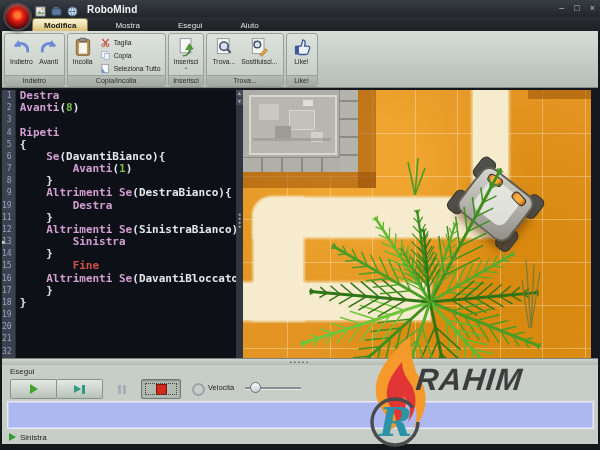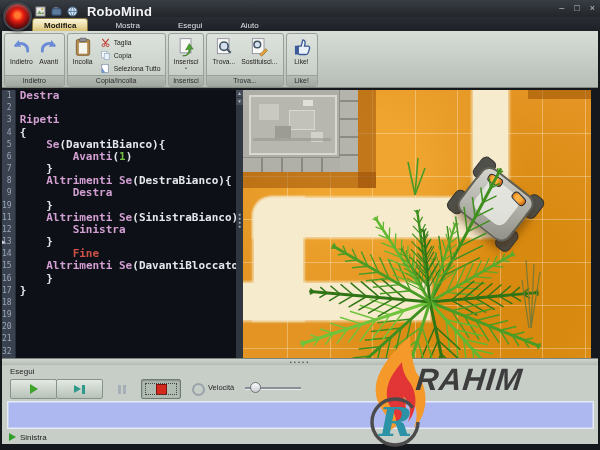--- a/index.html
+++ b/index.html
@@ -7,21 +7,21 @@
   #win{position:absolute;left:0;top:0;width:600px;height:450px;background:#15181d;}
   .abs{position:absolute;}
 
   
   #titlebar{left:0;top:0;width:600px;height:17px;background:linear-gradient(#383d44,#22252a);}
   #logo{left:3px;top:2px;width:25px;height:25px;border-radius:50%;z-index:30;
     background:radial-gradient(circle at 50% 45%, #ff7a30 0 14%, #e81d10 32%, #8a0f0f 55%, #3c0606 78%, #240303 100%);
     border:2px solid #43464c;box-shadow:inset 0 2px 3px rgba(255,255,255,.3),0 1px 3px rgba(0,0,0,.6);}
   #qa{left:35px;top:3px;display:flex;gap:5px;}
   .qa-ic{width:11px;height:11px;}
-  #title-text{left:87px;top:4px;font-size:13px;font-weight:bold;color:#f2f3f5;letter-spacing:.2px;}
+  #title-text{left:87px;top:4px;font-size:10px;font-weight:bold;color:#f2f3f5;letter-spacing:.2px;}
   #winctl{right:5px;top:3px;display:flex;gap:10px;color:#c3c7cd;font-size:9px;line-height:10px;}
   #winctl span{cursor:default;}
 
   
   #tabrow{left:0;top:17px;width:600px;height:14px;background:linear-gradient(#2a2d33,#1d2025);
     display:flex;align-items:flex-end;padding-left:32px;box-sizing:border-box;}
   .tab{font-size:8px;color:#dde1e6;padding:2px 11px 1px;margin-right:16px;white-space:nowrap;}
   .tab.active{background:linear-gradient(#fbf4da,#ecdca6 55%,#d9c173);color:#17170f;
     border:1px solid #8a7a40;border-bottom:none;border-radius:3px 3px 0 0;font-weight:bold;}
 
@@ -287,20 +287,21 @@
         <div class="ln">17</div>
         <div class="ln">18</div>
         <div class="ln">19</div>
         <div class="ln">20</div>
         <div class="ln">21</div>
         <div class="ln">32</div>
         <div id="cur-arrow" style="top: 148.16px;">▸</div>
       </div>
     <div id="code">
         <div class="cl"><span class="tk-k">Destra</span></div>
+        <div class="cl"><span class="tk-k">Avanti</span><span class="tk-p">(</span><span class="tk-n">8</span><span class="tk-p">)</span></div>
         <div class="cl"></div>
         <div class="cl"><span class="tk-k">Ripeti</span></div>
         <div class="cl"><span class="tk-p">{</span></div>
         <div class="cl"><span class="tk-p">    </span><span class="tk-k">Se</span><span class="tk-p">(</span><span class="tk-i">DavantiBianco</span><span class="tk-p">){</span></div>
         <div class="cl"><span class="tk-p">        </span><span class="tk-k">Avanti</span><span class="tk-p">(</span><span class="tk-n">1</span><span class="tk-p">)</span></div>
         <div class="cl"><span class="tk-p">    }</span></div>
         <div class="cl"><span class="tk-p">    </span><span class="tk-k">Altrimenti</span><span class="tk-p"> </span><span class="tk-k">Se</span><span class="tk-p">(</span><span class="tk-i">DestraBianco</span><span class="tk-p">){</span></div>
         <div class="cl"><span class="tk-p">        </span><span class="tk-k">Destra</span></div>
         <div class="cl"><span class="tk-p">    }</span></div>
         <div class="cl"><span class="tk-p">    </span><span class="tk-k">Altrimenti</span><span class="tk-p"> </span><span class="tk-k">Se</span><span class="tk-p">(</span><span class="tk-i">SinistraBianco</span><span class="tk-p">){</span></div>

